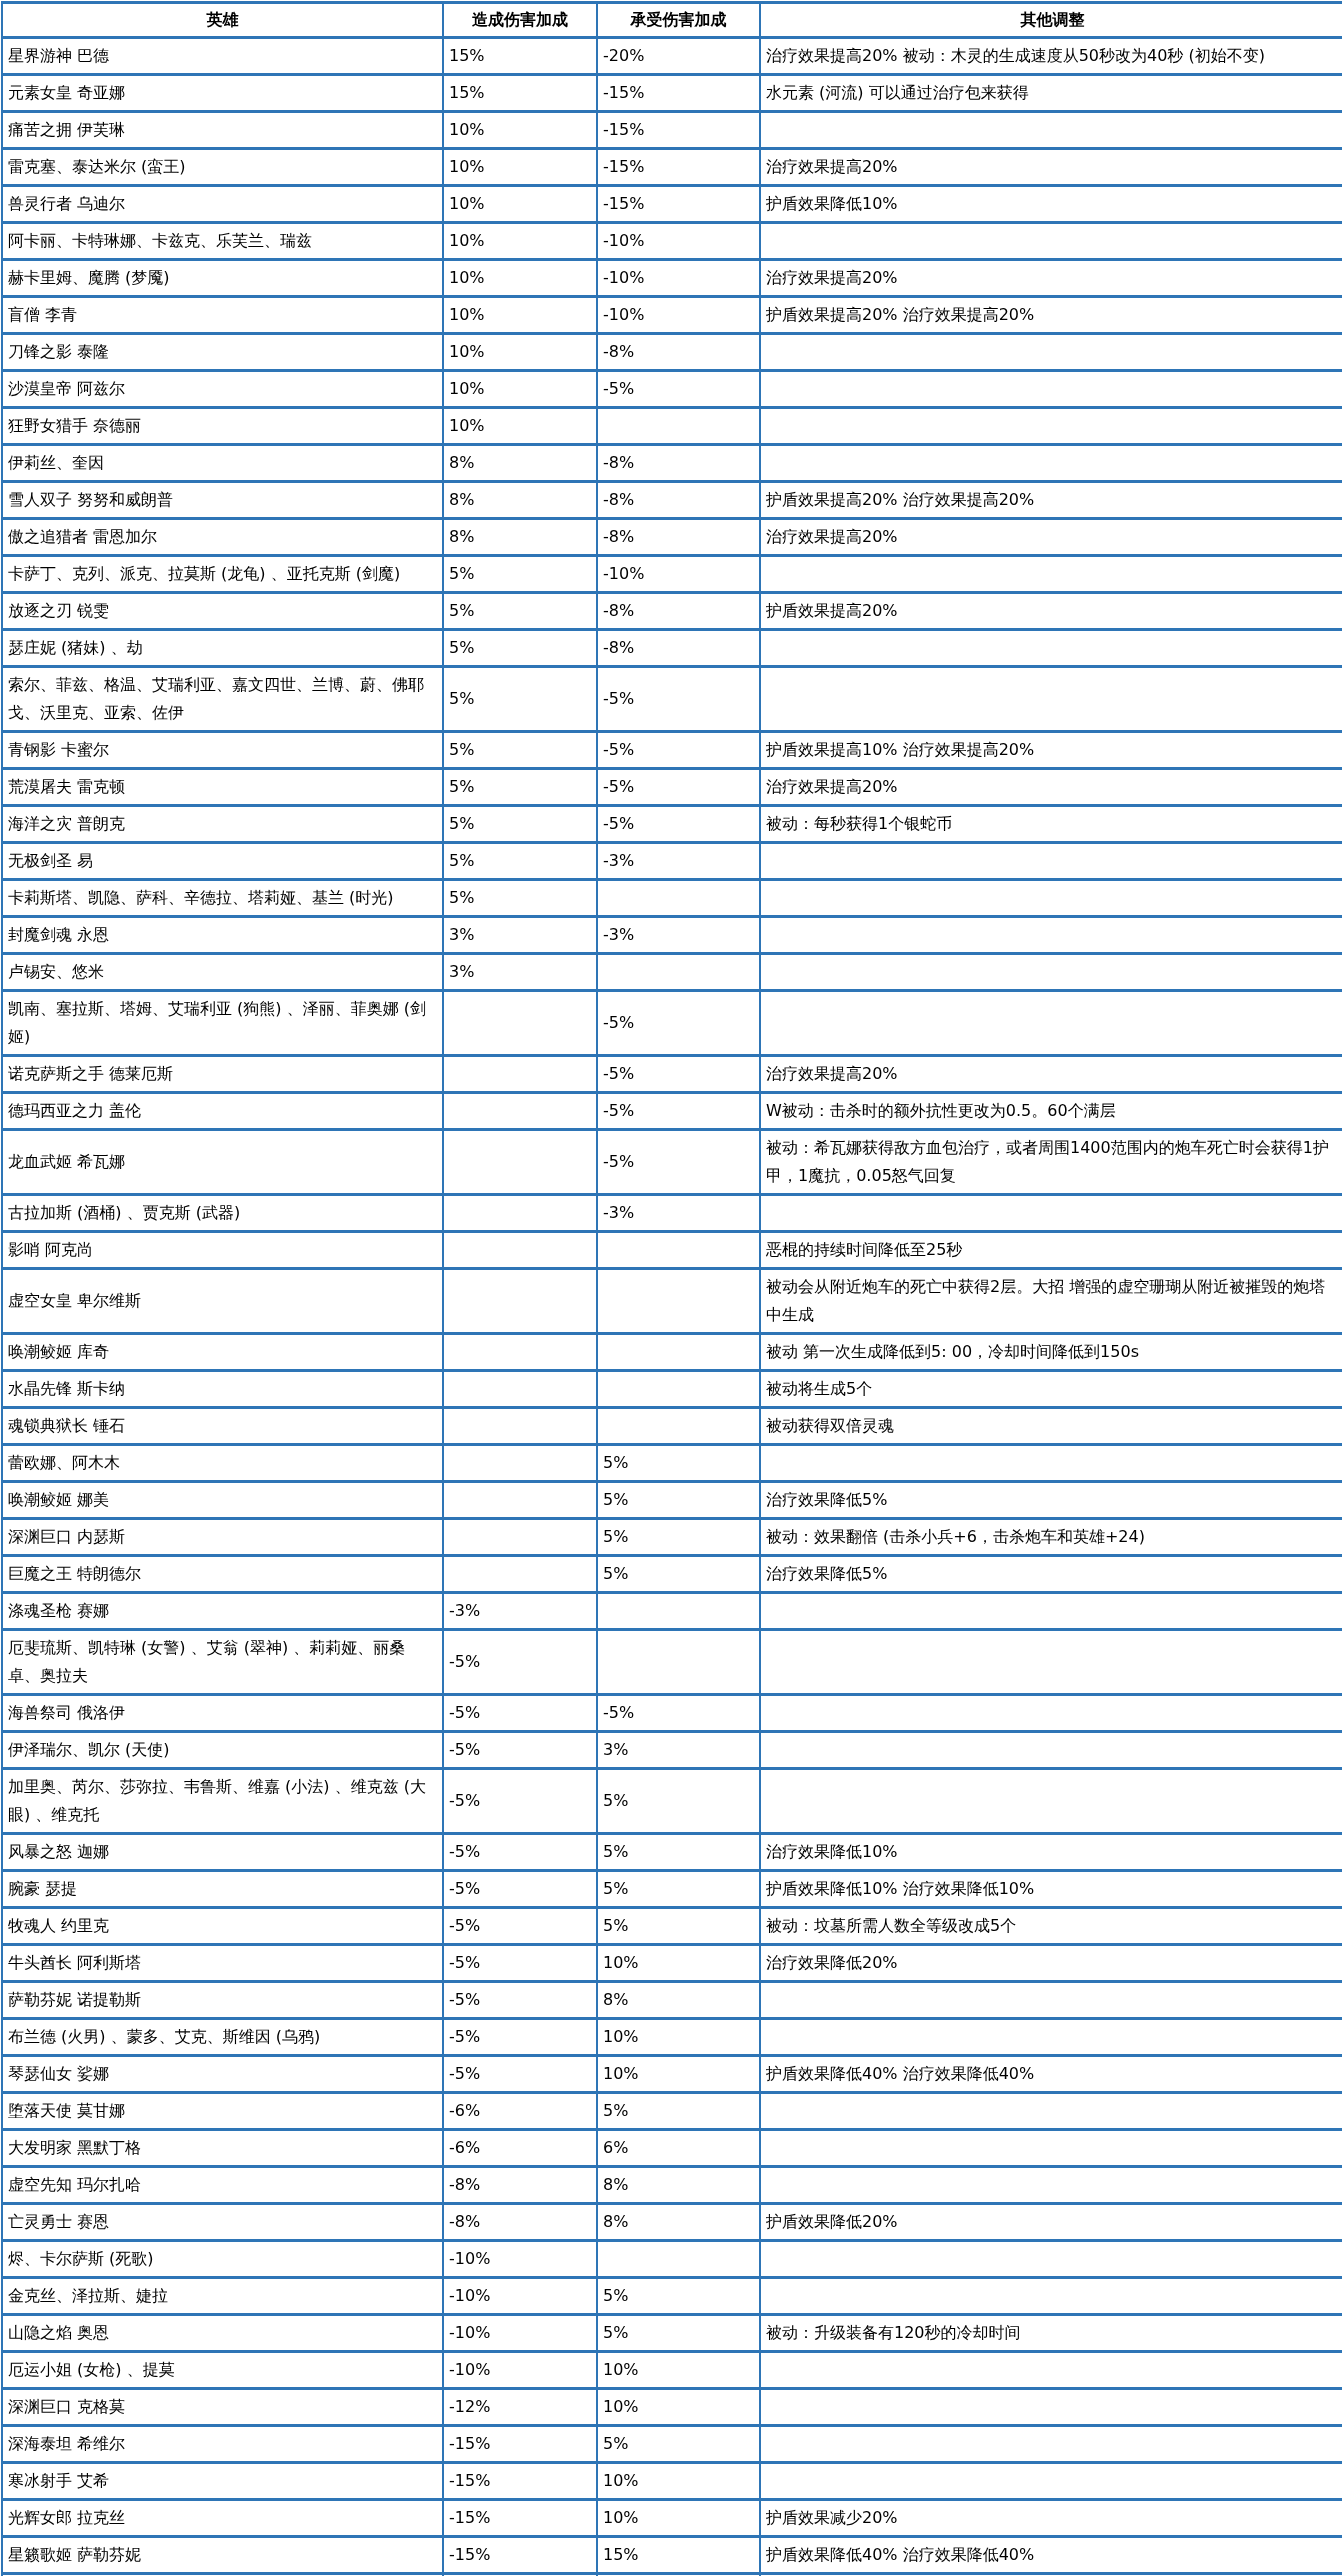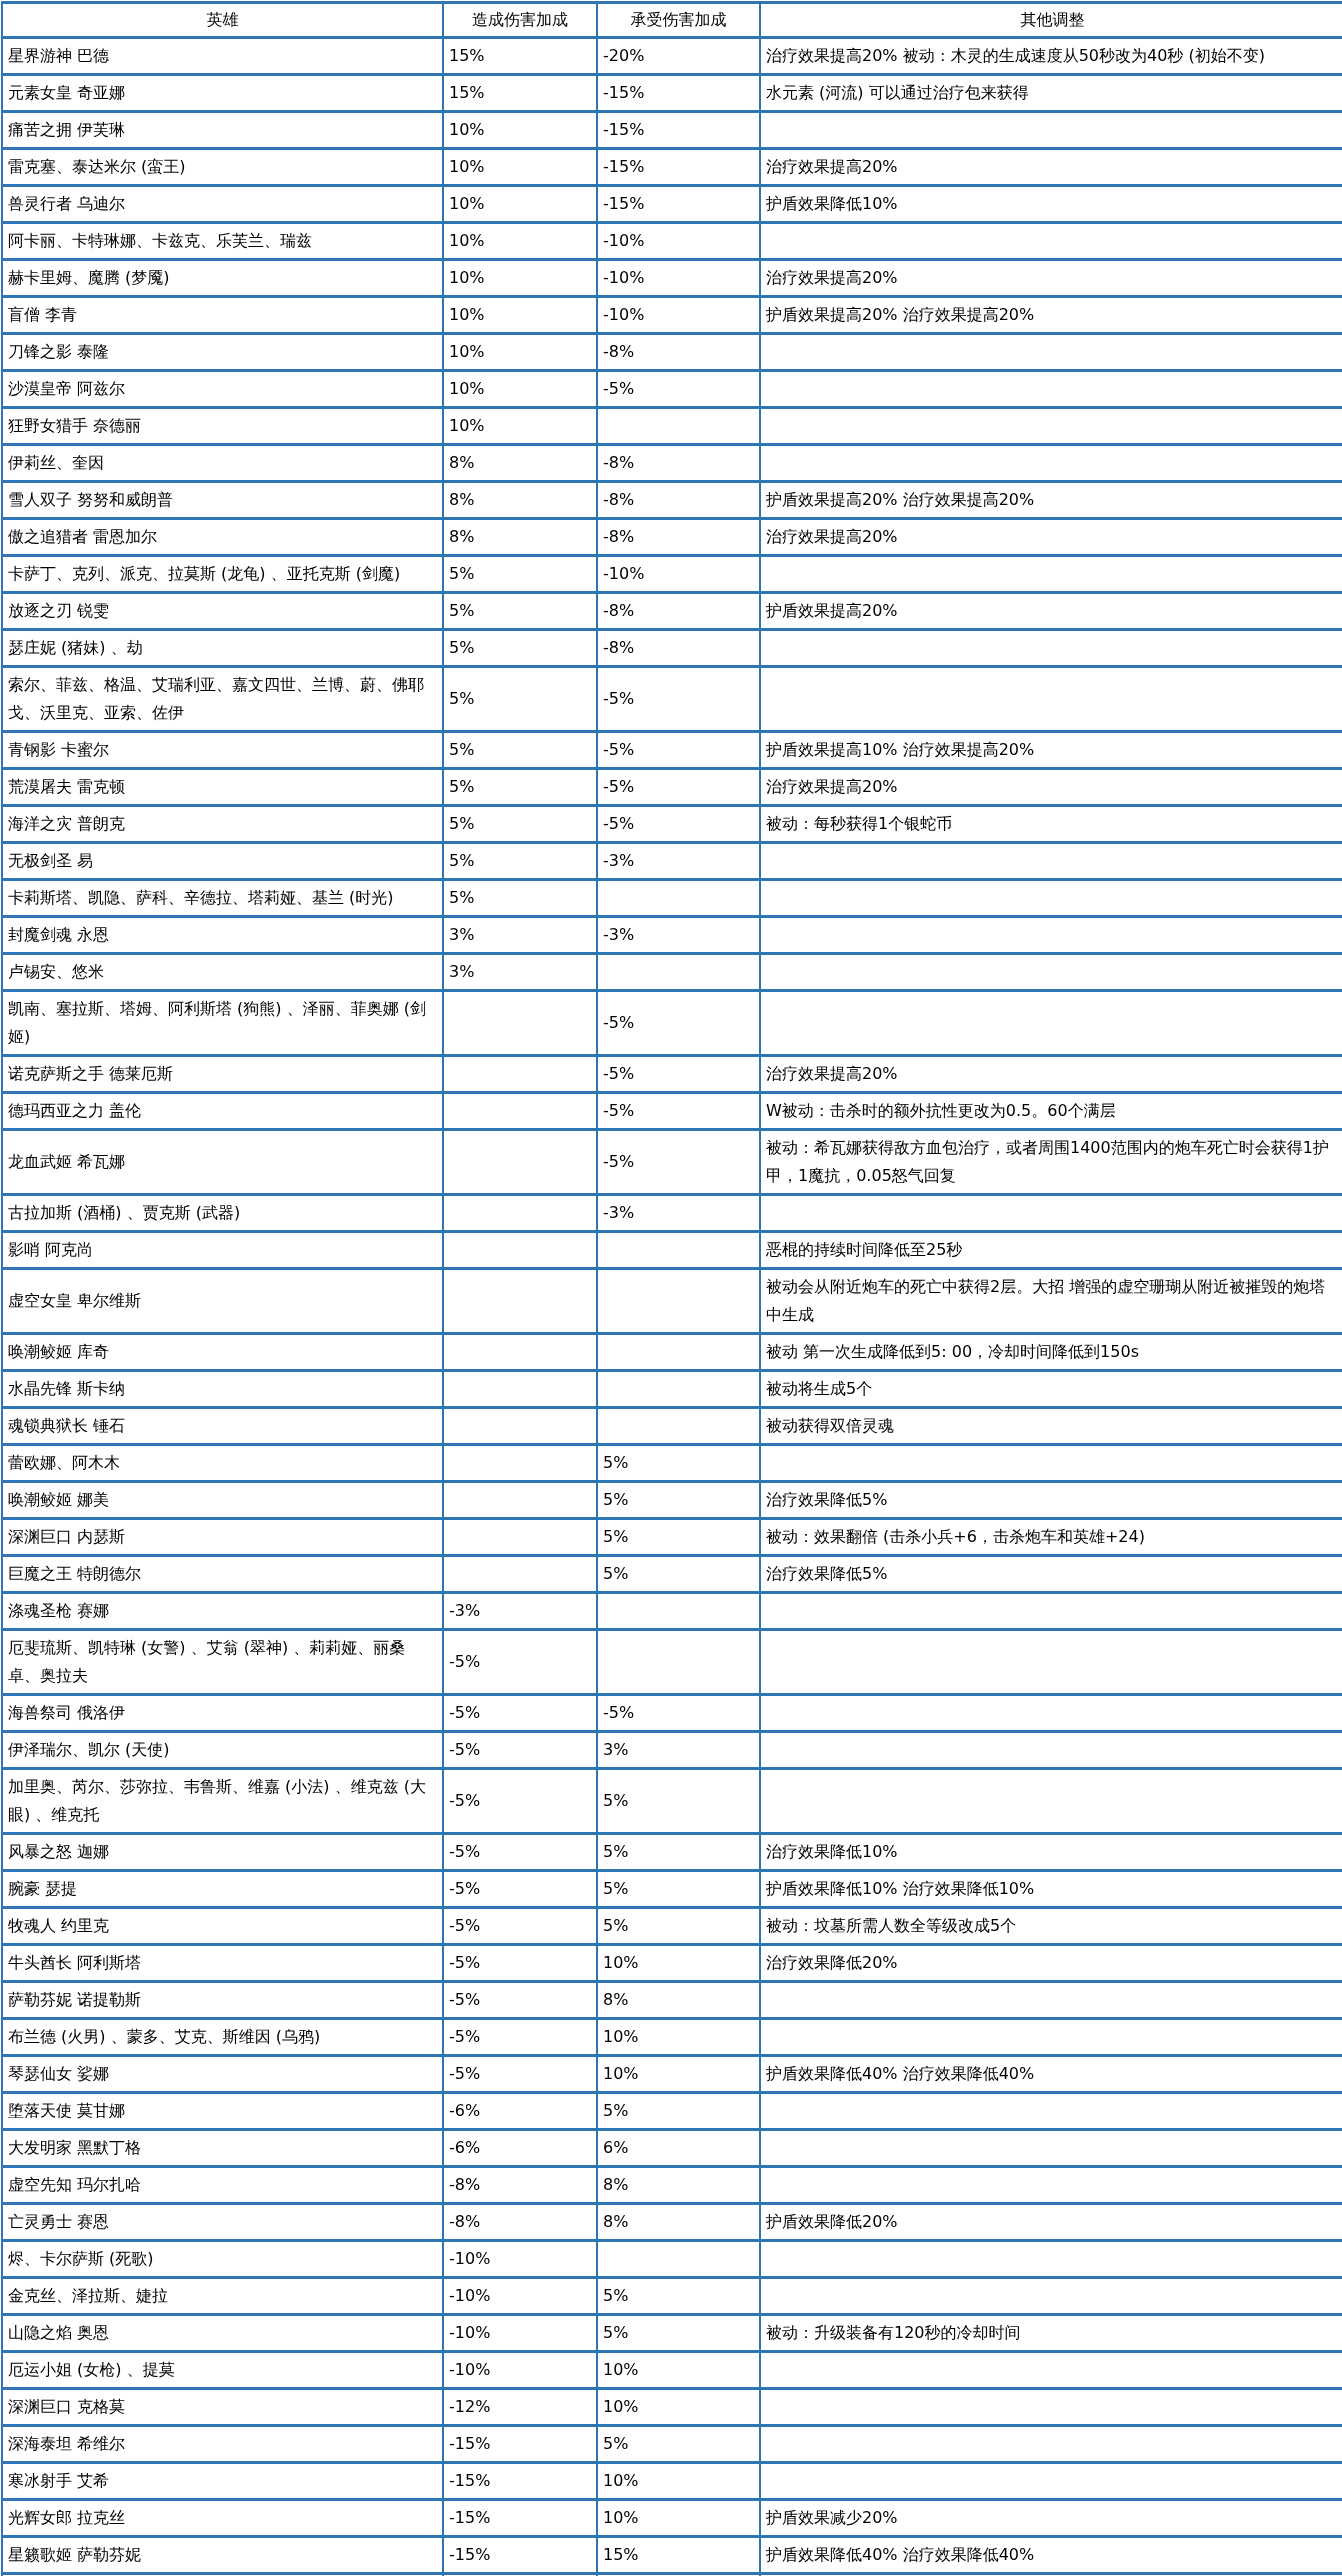--- a/index.html
+++ b/index.html
@@ -23,21 +23,21 @@
     border: 2px solid #2E75B6;
     border-top-width: 3px;
     border-bottom-width: 3px;
     padding: 3px 6px 3px 5px;
     line-height: 28px;
     vertical-align: middle;
     word-break: break-word;
     overflow-wrap: break-word;
   }
   table.balance th {
-    font-weight: normal;
+    font-weight: bold;
     text-align: center;
     padding: 2px 4px;
   }
   table.balance td {
     text-align: left;
   }
 </style>
 </head>
 <body>
 
@@ -201,21 +201,21 @@
         <td>-3%</td>
         <td></td>
       </tr>
       <tr>
         <td>卢锡安、悠米</td>
         <td>3%</td>
         <td></td>
         <td></td>
       </tr>
       <tr>
-        <td>凯南、塞拉斯、塔姆、阿利斯塔 (狗熊) 、泽丽、菲奥娜 (剑姬)</td>
+        <td>凯南、塞拉斯、塔姆、艾瑞利亚 (狗熊) 、泽丽、菲奥娜 (剑姬)</td>
         <td></td>
         <td>-5%</td>
         <td></td>
       </tr>
       <tr>
         <td>诺克萨斯之手 德莱厄斯</td>
         <td></td>
         <td>-5%</td>
         <td>治疗效果提高20%</td>
       </tr>

